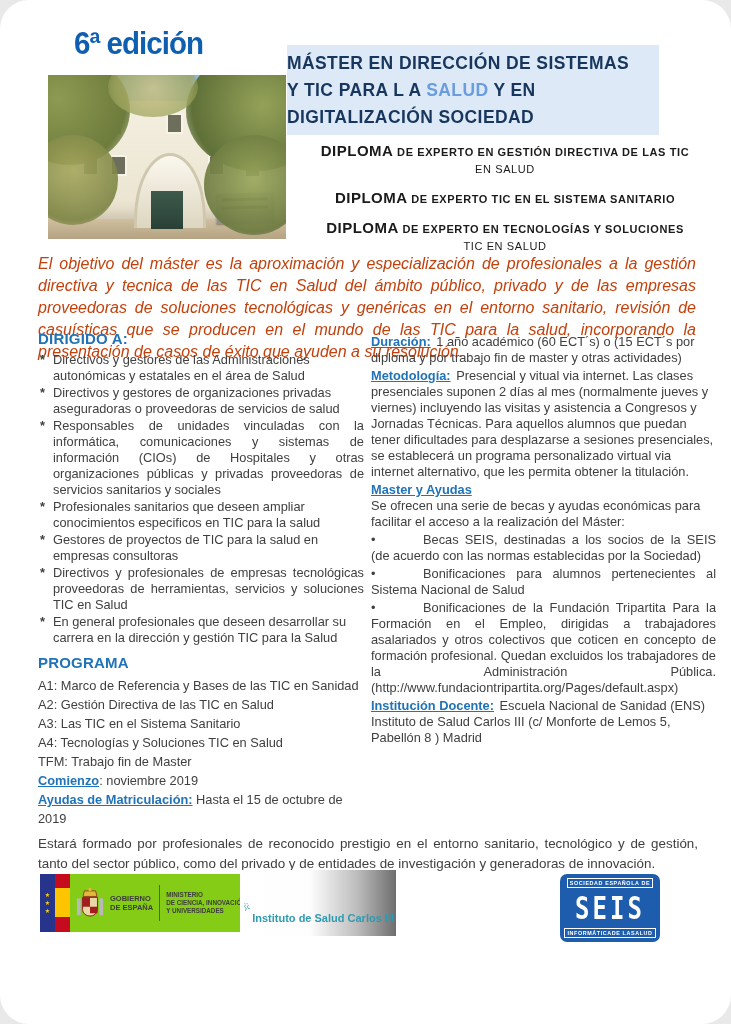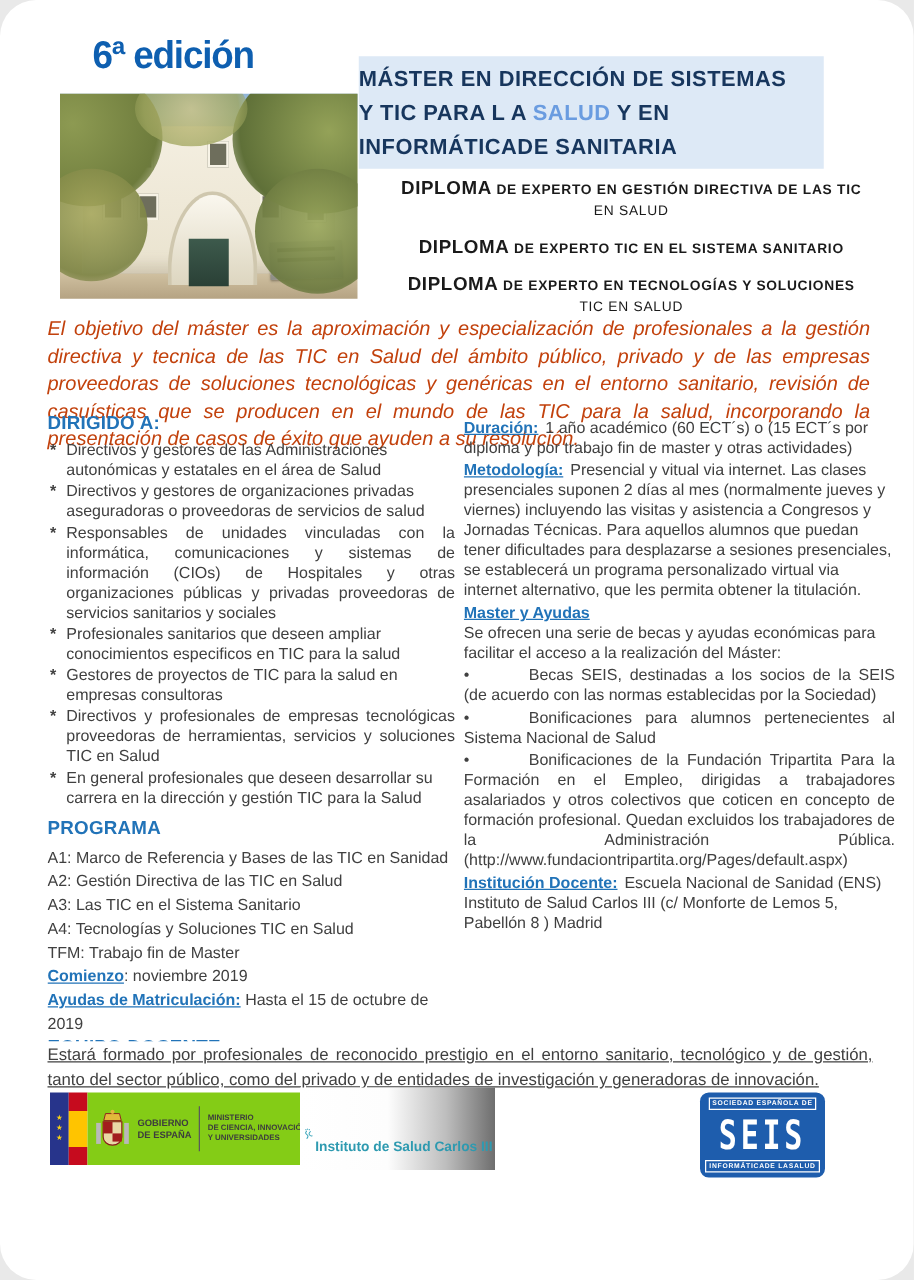--- a/index.html
+++ b/index.html
@@ -55,21 +55,21 @@
   .blabel{color:#2173b8;font-weight:800;text-decoration:underline;}
   .equipo-h{margin-top:2px;}
 
   .rp{margin:0 0 2px 0;}
   .rp .blabel{margin-right:2px;}
   .becas-item{margin:0 0 2px 0;text-align:justify;}
   .becas-item .dot{display:inline-block;width:10px;}
   .becas-item .tab-gap{display:inline-block;width:42px;}
 
   
-  .footer-para{position:absolute;left:38px;top:834px;width:660px;font-size:13.4px;line-height:20px;text-align:justify;text-decoration:underline;}
+  .footer-para{position:absolute;left:38px;top:834px;width:660px;font-size:13.4px;line-height:20px;text-align:justify;}
 
   
   .gov-logo{position:absolute;left:40px;top:874px;height:58px;display:flex;}
   .eu-strip{width:15px;background:#27348b;display:flex;flex-direction:column;align-items:center;justify-content:center;gap:2px;}
   .eu-strip span{color:#f7d117;font-size:6px;line-height:6px;}
   .es-flag{width:15px;background:linear-gradient(180deg,#c60b1e 0 25%,#ffc400 25% 75%,#c60b1e 75% 100%);}
   .gov-yellow{width:196px;background:#84cc16;display:flex;align-items:center;padding:0 6px;gap:6px;}
   .gov-name{font-size:7.5px;font-weight:800;color:#3d3d3d;line-height:9px;}
   .gov-divider{width:1px;height:36px;background:#5a5a5a;}
   .gov-ministry{font-size:6.3px;color:#3d3d3d;line-height:8px;font-weight:600;}
@@ -112,21 +112,21 @@
     <div class="tree t1"></div>
     <div class="tree t2"></div>
     <div class="tree t3"></div>
     <div class="tree t4"></div>
     <div class="tree t5"></div>
   </div>
 
   <div class="title-box">
     <div>MÁSTER EN DIRECCIÓN DE SISTEMAS</div>
     <div><span>Y TIC PARA L A </span><span class="salud">SALUD</span><span> Y EN</span></div>
-    <div>INFORMÁTICADE SANITARIA</div>
+    <div>DIGITALIZACIÓN SOCIEDAD</div>
   </div>
 
   <div class="diplomas">
     <div class="dip">
       <span class="big">DIPLOMA</span><span class="small"> DE EXPERTO EN GESTIÓN DIRECTIVA DE LAS TIC</span>
       <div class="dip-l2">EN SALUD</div>
     </div>
     <div class="dip">
       <span class="big">DIPLOMA</span><span class="small"> DE EXPERTO TIC EN EL SISTEMA SANITARIO</span>
       

